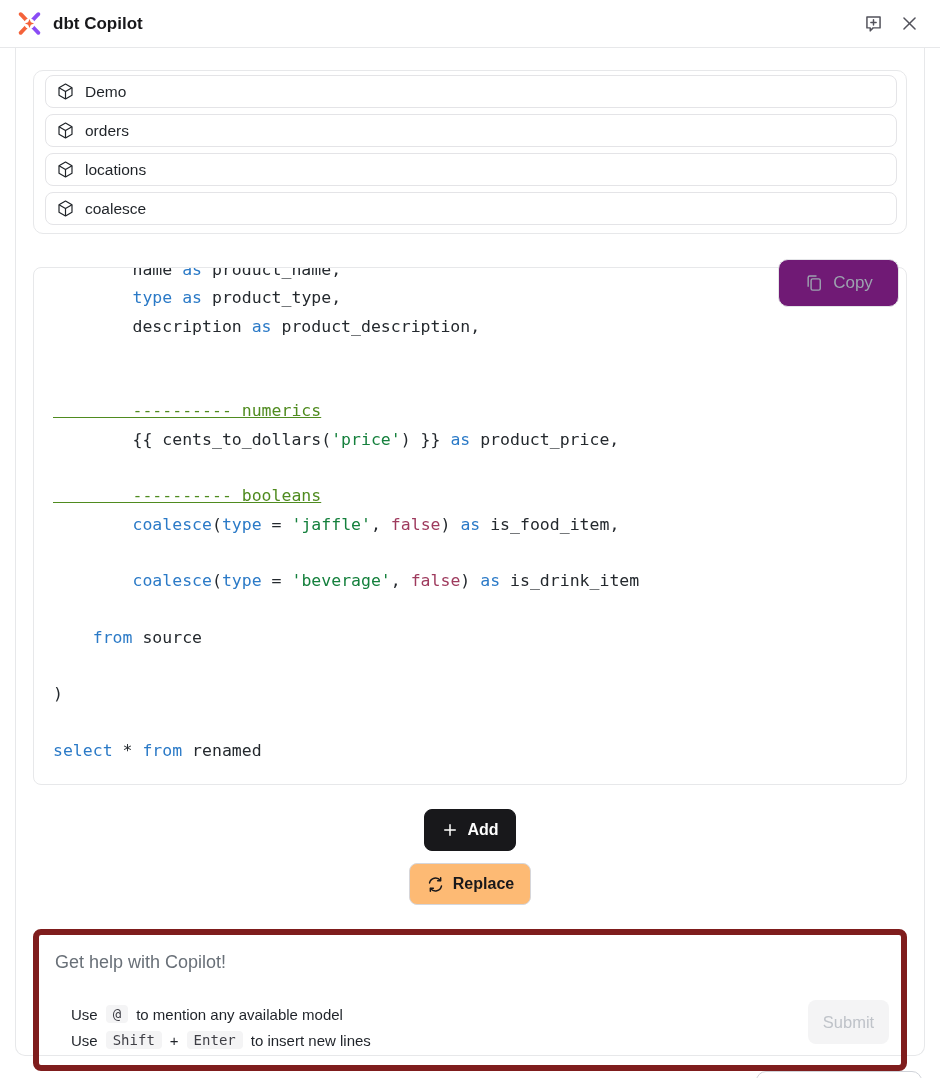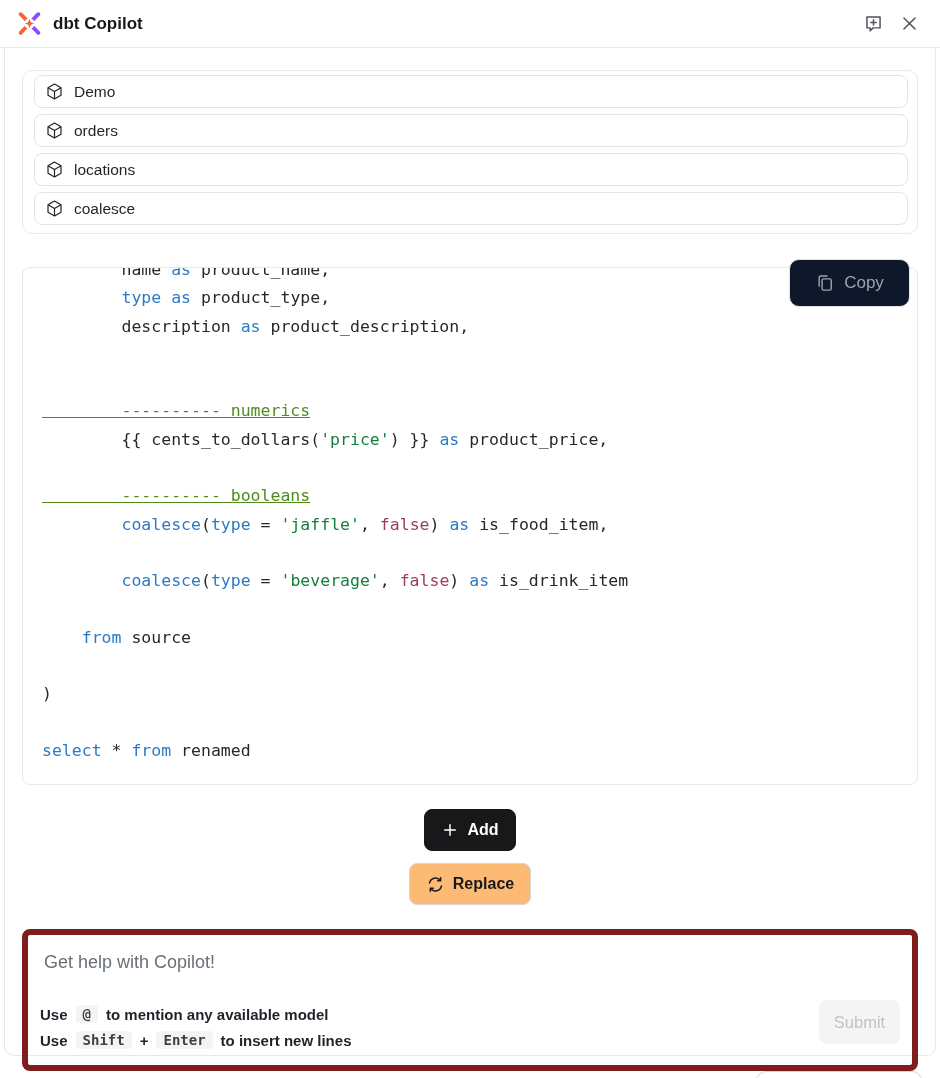--- a/index.html
+++ b/index.html
@@ -9,21 +9,21 @@
   
   .header { height:48px; display:flex; align-items:center; padding:0 20px 0 16px;
             border-bottom:1px solid #e7e8ea; }
   .header .logo { width:27px; height:27px; margin-right:10px; }
   .header-title { font-size:17px; font-weight:700; color:#18181b; }
   .header-actions { margin-left:auto; display:flex; align-items:center; gap:14px; }
   .icon-btn { width:22px; height:22px; display:flex; align-items:center; justify-content:center;
               background:none; border:none; cursor:pointer; }
 
   
-  .panel { margin:0 4px; height:1008px; border:1px solid #e7e8ea; border-top:none;
+  .panel { margin:0 15px; height:1008px; border:1px solid #e7e8ea; border-top:none;
            border-radius:0 0 10px 10px; padding:18px 17px; }
 
   
   .chips-card { margin-top:4px; border:1px solid #e7e8ea; border-radius:10px;
                 padding:4px 9px 8px 11px; background:#fff; }
   .model-chip { display:flex; align-items:center; gap:10px; height:33px; margin-top:6px;
                 border:1px solid #e4e4e7; border-radius:8px; padding:0 10px; background:#fff;
                 cursor:pointer; }
   .model-chip:first-child { margin-top:0; }
   .model-chip .cube { width:19px; height:19px; flex:0 0 auto; }
@@ -37,38 +37,38 @@
               font-family:"DejaVu Sans Mono","Liberation Mono",monospace;
               font-size:16.5px; line-height:28.3px; }
   .code-line { white-space:pre; min-height:28.3px; }
   .tok-p { color:#24292e; }
   .tok-k { color:#2b7ac7; }
   .tok-s { color:#15803d; }
   .tok-b { color:#9e3a5d; }
   .tok-c { color:#4f8b1f;text-decoration:underline; }
 
   .copy-btn { position:absolute; top:-8px; right:8px; width:121px; height:48px;
-              background:#0f172a; border:1px solid #e4e5e8; border-radius:10px;
+              background:#701a75; border:1px solid #e4e5e8; border-radius:10px;
               display:flex; align-items:center; justify-content:center; gap:9px;
               color:#9ca3af; font-size:17px; font-weight:400; cursor:pointer;
               font-family:"Liberation Sans", sans-serif; }
 
   
   .actions-row { margin-top:24px; display:flex; align-items:center; gap:12px;flex-direction:column; }
   .btn { display:flex; align-items:center; gap:8px; height:42px; border-radius:8px;
          font-size:16px; font-weight:700; padding:0 16px; cursor:pointer;
          font-family:"Liberation Sans", sans-serif; }
   .btn-add { background:#18181b; color:#fff; border:1px solid #18181b; }
   .btn-replace { background:#fdba74; color:#18181b; border:1px solid #d6d6da; }
 
   
   .prompt-box { position:relative; margin-top:24px; height:142px;
                 border:6px solid #7f1d1d; border-radius:8px; padding:17px 16px 14px 16px; }
   .prompt-placeholder { font-size:18px; color:#697078; }
-  .prompt-hints { position:absolute; left:12px; bottom:12px;font-weight:bold; }
+  .prompt-hints { position:absolute; left:32px; bottom:12px; }
   .hint-line { display:flex; align-items:center; gap:8px; height:26px;
                font-size:15px; color:#1f2329; }
   .kbd { background:#f4f4f5; border-radius:4px; padding:1px 7px;
          font-family:"DejaVu Sans Mono","Liberation Mono",monospace;
          font-size:14px; color:#3f3f46; }
   .submit-btn { position:absolute; right:12px; bottom:21px; width:81px; height:44px;
                 background:#f4f4f5; border:none; border-radius:8px; color:#bfc3c9;
                 font-size:16.5px; font-weight:400; cursor:default;
                 font-family:"Liberation Sans", sans-serif; }
 

